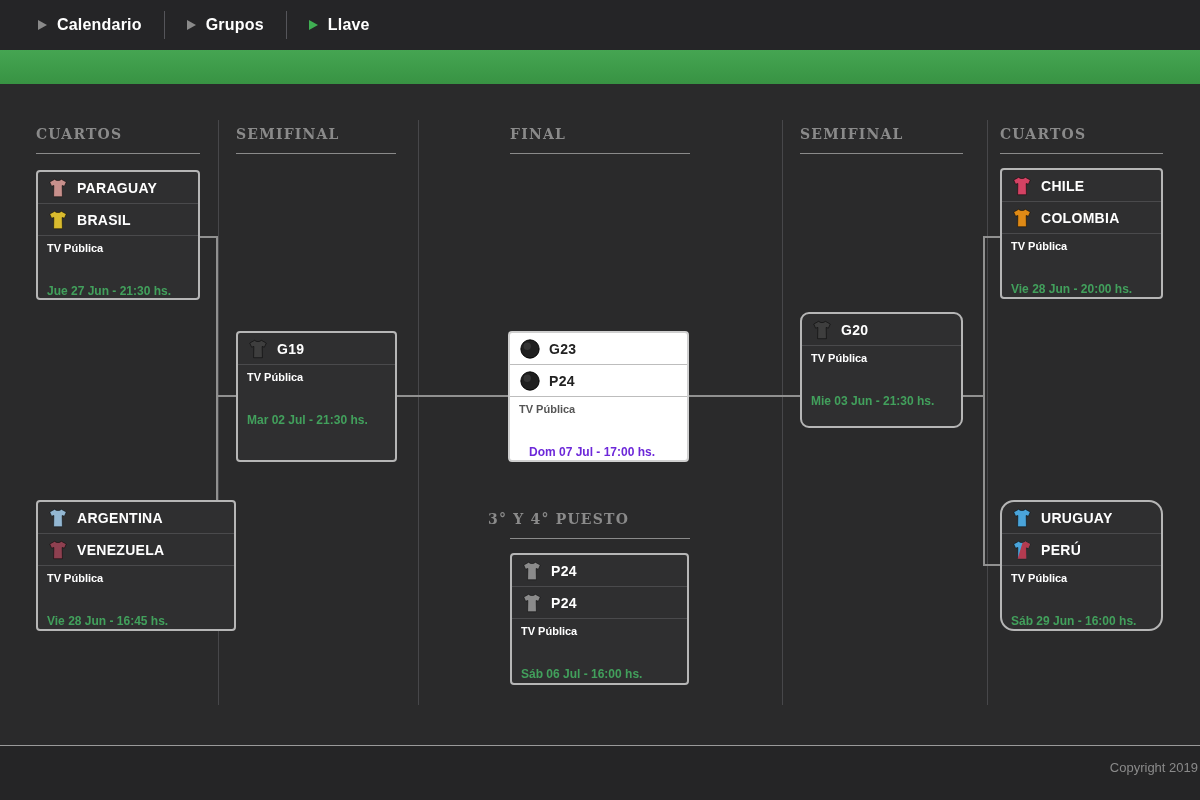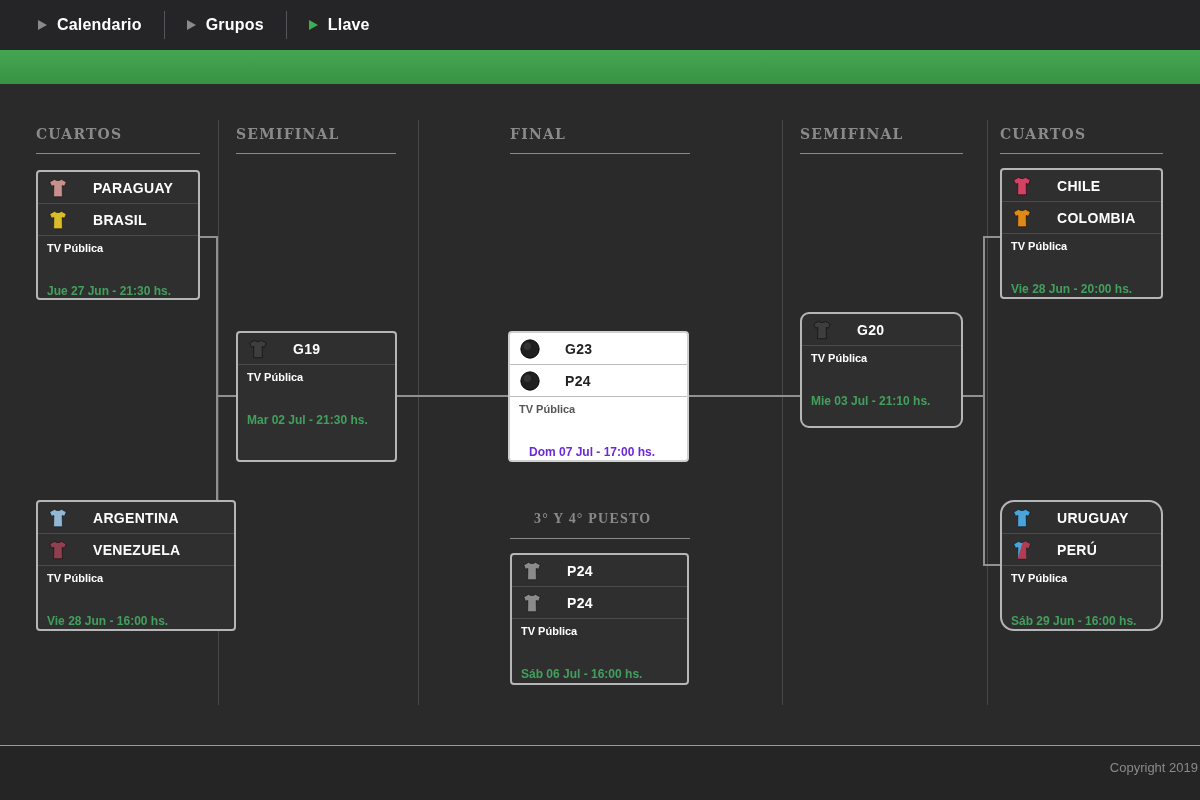--- a/index.html
+++ b/index.html
@@ -35,21 +35,21 @@
   .col-underline{position:absolute;height:1px;background:#8a8a8a;}
   .divider{position:absolute;width:1px;background:#47474a;top:120px;height:585px;}
   .line{position:absolute;background:#909090;}
   .h{height:2px;} .v{width:2px;}
   
   .card{
     position:absolute;box-sizing:border-box;background:#2f2f30;
     border:2px solid #b6b6b6;border-radius:4px;overflow:hidden;
   }
   .team-row{
-    height:31px;display:flex;align-items:center;padding:0 9px;gap:24px;
+    height:31px;display:flex;align-items:center;padding:0 9px;gap:8px;
     border-bottom:1px solid #4a4a4c;cursor:pointer;
   }
   .team-name{color:#fff;font-weight:700;font-size:14px;letter-spacing:.3px;}
   .meta{
     display:flex;flex-direction:column;justify-content:space-between;
     height:56px;padding:6px 9px 8px;
   }
   .tv{color:#fff;font-weight:700;font-size:11px;}
   .date{color:#42a05c;font-weight:700;font-size:12px;}
   .jersey-icon,.ball-icon{width:22px;height:22px;flex:0 0 22px;display:block;}
@@ -93,21 +93,21 @@
 <div class="col-header" style="left:36px;top:126px;">CUARTOS</div>
 <div class="col-underline" style="left:36px;top:153px;width:164px;"></div>
 <div class="col-header" style="left:236px;top:126px;">SEMIFINAL</div>
 <div class="col-underline" style="left:236px;top:153px;width:160px;"></div>
 <div class="col-header" style="left:510px;top:126px;">FINAL</div>
 <div class="col-underline" style="left:510px;top:153px;width:180px;"></div>
 <div class="col-header" style="left:800px;top:126px;">SEMIFINAL</div>
 <div class="col-underline" style="left:800px;top:153px;width:163px;"></div>
 <div class="col-header" style="left:1000px;top:126px;">CUARTOS</div>
 <div class="col-underline" style="left:1000px;top:153px;width:163px;"></div>
-<div class="col-header" style="left:534px;top:511px;font-family:Liberation Serif, serif;">3° Y 4° PUESTO</div>
+<div class="col-header" style="left:488px;top:511px;">3° Y 4° PUESTO</div>
 <div class="col-underline" style="left:510px;top:538px;width:180px;"></div>
 
 <div class="divider" style="left:218px;"></div>
 <div class="divider" style="left:418px;"></div>
 <div class="divider" style="left:782px;"></div>
 <div class="divider" style="left:987px;"></div>
 
 <div class="line h" style="left:198px;top:236px;width:20px;"></div>
 <div class="line v" style="left:216px;top:236px;height:330px;"></div>
 <div class="line h" style="left:198px;top:564px;width:20px;"></div>
@@ -146,21 +146,21 @@
     <span class="team-name">ARGENTINA</span>
   </div>
   <div class="team-row">
     <svg class="jersey-icon" viewBox="0 0 24 24">
         <path d="M8.5 2.5 L3 5.5 L5 10 L7.5 9.2 L7.2 21.5 L16.8 21.5 L16.5 9.2 L19 10 L21 5.5 L15.5 2.5 C14.8 4.4 9.2 4.4 8.5 2.5 Z" stroke="rgba(0,0,0,.55)" stroke-width="1" fill="#8e4050"></path>
       </svg>
     <span class="team-name">VENEZUELA</span>
   </div>
   <div class="meta">
     <div class="tv">TV Pública</div>
-    <div class="date">Vie 28 Jun - 16:00 hs.</div>
+    <div class="date">Vie 28 Jun - 16:45 hs.</div>
   </div>
 </div>
 
 <div class="card" style="left:236px;top:331px;width:161px;height:131px;">
   <div class="team-row">
     <svg class="jersey-icon" viewBox="0 0 24 24">
         <path d="M8.5 2.5 L3 5.5 L5 10 L7.5 9.2 L7.2 21.5 L16.8 21.5 L16.5 9.2 L19 10 L21 5.5 L15.5 2.5 C14.8 4.4 9.2 4.4 8.5 2.5 Z" stroke="rgba(0,0,0,.55)" stroke-width="1" fill="#3e3e3e"></path>
       </svg>
     <span class="team-name">G19</span>
   </div>
@@ -212,21 +212,21 @@
 
 <div class="card" style="left:800px;top:312px;width:163px;height:116px;border-radius:9px;">
   <div class="team-row">
     <svg class="jersey-icon" viewBox="0 0 24 24">
         <path d="M8.5 2.5 L3 5.5 L5 10 L7.5 9.2 L7.2 21.5 L16.8 21.5 L16.5 9.2 L19 10 L21 5.5 L15.5 2.5 C14.8 4.4 9.2 4.4 8.5 2.5 Z" stroke="rgba(0,0,0,.55)" stroke-width="1" fill="#3e3e3e"></path>
       </svg>
     <span class="team-name">G20</span>
   </div>
   <div class="meta">
     <div class="tv">TV Pública</div>
-    <div class="date">Mie 03 Jul - 21:10 hs.</div>
+    <div class="date">Mie 03 Jun - 21:30 hs.</div>
   </div>
 </div>
 
 <div class="card" style="left:1000px;top:168px;width:163px;height:131px;">
   <div class="team-row">
     <svg class="jersey-icon" viewBox="0 0 24 24">
         <path d="M8.5 2.5 L3 5.5 L5 10 L7.5 9.2 L7.2 21.5 L16.8 21.5 L16.5 9.2 L19 10 L21 5.5 L15.5 2.5 C14.8 4.4 9.2 4.4 8.5 2.5 Z" stroke="rgba(0,0,0,.55)" stroke-width="1" fill="#d44263"></path>
       </svg>
     <span class="team-name">CHILE</span>
   </div>

